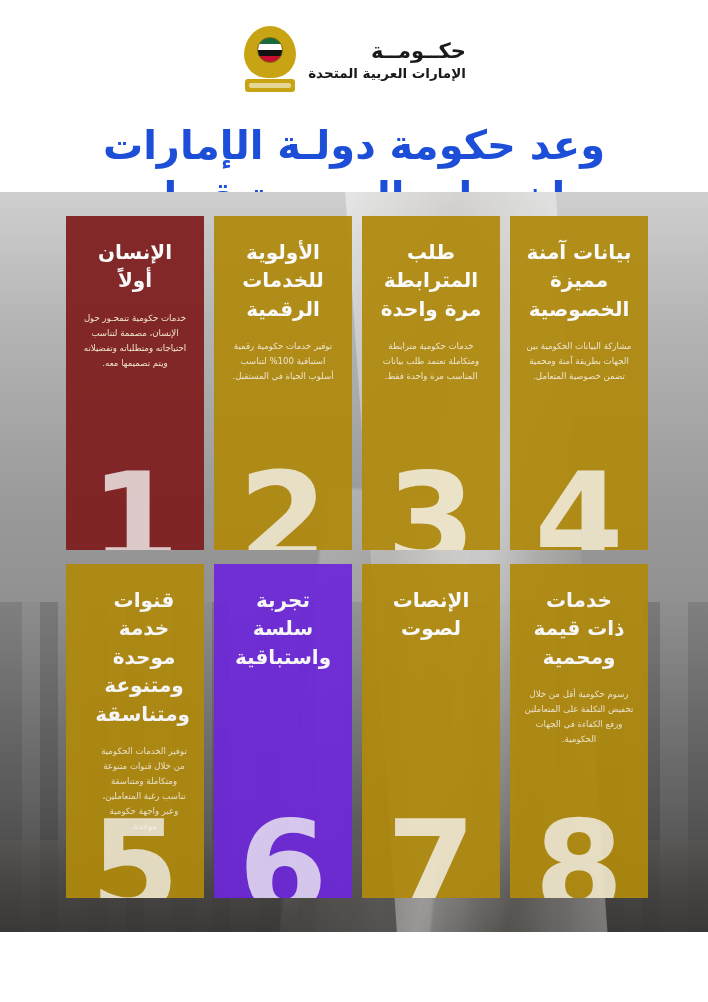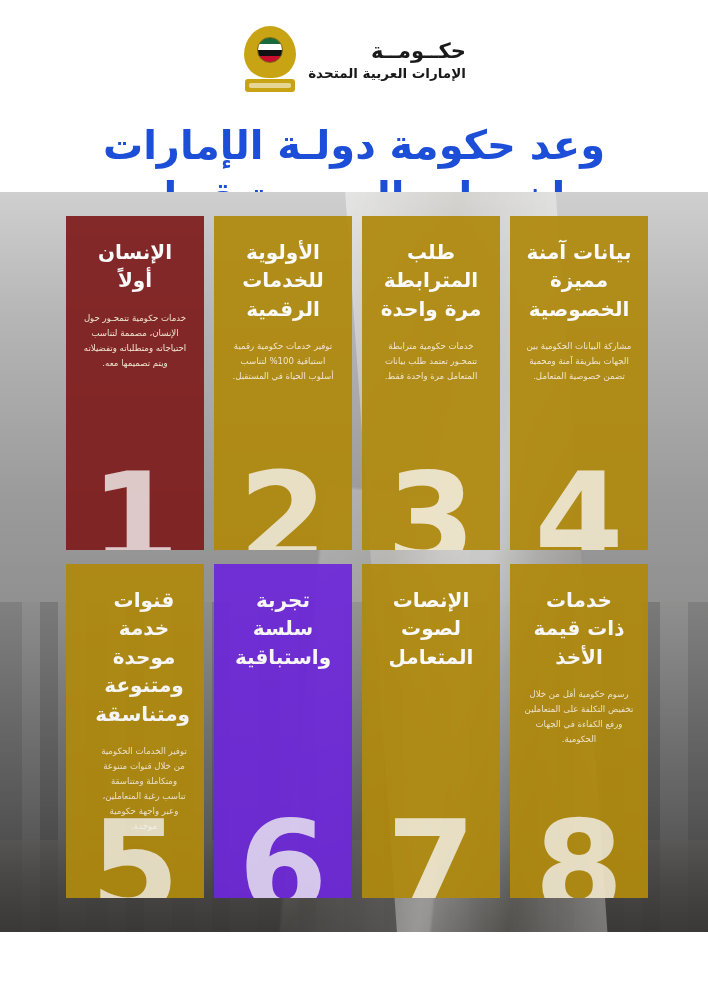--- a/index.html
+++ b/index.html
@@ -272,21 +272,21 @@
         <div class="c-desc">مشاركة البيانات الحكومية بين الجهات بطريقة آمنة ومحمية تضمن خصوصية المتعامل.</div>
         <div class="c-num">4</div>
       </div>
 
       <div class="card" style="background-color: rgb(176, 137, 13); opacity: 0.93;">
         <div class="c-title">
             <div>طلب</div>
             <div>المترابطة</div>
             <div>مرة واحدة</div>
           </div>
-        <div class="c-desc">خدمات حكومية مترابطة تتمحـور تعتمد طلب بيانات المتعامل مرة واحدة فقط.</div>
+        <div class="c-desc">خدمات حكومية مترابطة ومتكاملة تعتمد طلب بيانات المناسب مرة واحدة فقط.</div>
         <div class="c-num">3</div>
       </div>
 
       <div class="card" style="background-color: rgb(176, 137, 13); opacity: 0.93;">
         <div class="c-title">
             <div>الأولوية</div>
             <div>للخدمات</div>
             <div>الرقمية</div>
           </div>
         <div class="c-desc">توفير خدمات حكومية رقمية استباقية 100% لتناسب أسلوب الحياة في المستقبل.</div>
@@ -299,31 +299,30 @@
             <div>أولاً</div>
           </div>
         <div class="c-desc">خدمات حكومية تتمحـور حول الإنسان، مصممة لتناسب احتياجاته ومتطلباته وتفضيلاته ويتم تصميمها معه.</div>
         <div class="c-num">1</div>
       </div>
 
       <div class="card row2-card" style="background-color: rgb(176, 137, 13); opacity: 0.93;">
         <div class="c-title">
             <div>خدمات</div>
             <div>ذات قيمة</div>
-            <div>الأخذ</div>
+            <div>ومحمية</div>
           </div>
         <div class="c-desc">رسوم حكومية أقل من خلال تخفيض التكلفة على المتعاملين ورفع الكفاءة في الجهات الحكومية.</div>
         <div class="c-num">8</div>
       </div>
 
       <div class="card row2-card" style="background-color: rgb(176, 137, 13); opacity: 0.93;">
         <div class="c-title">
             <div>الإنصات</div>
             <div>لصوت</div>
-            <div>المتعامل</div>
           </div>
         <div class="c-num">7</div>
       </div>
 
       <div class="card row2-card" style="background-color: #6d28d9; opacity: 0.93;">
         <div class="c-title">
             <div>تجربة سلسة</div>
             <div>واستباقية</div>
           </div>
         <div class="c-num">6</div>

